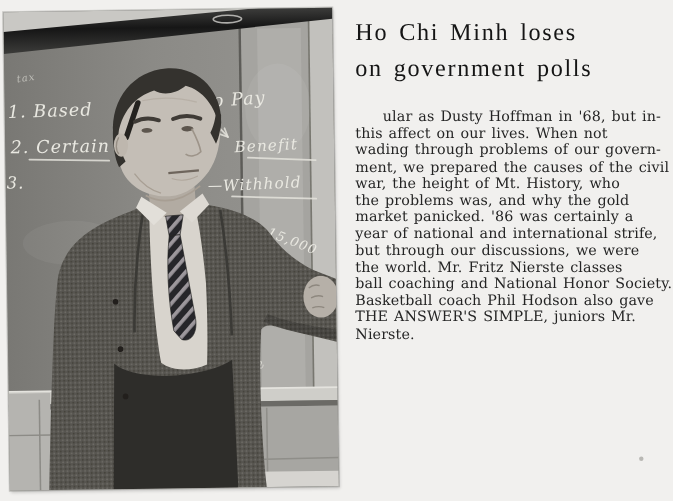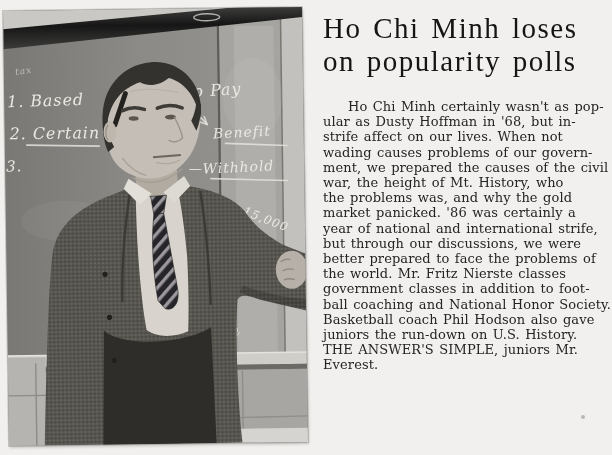--- a/index.html
+++ b/index.html
@@ -20,21 +20,21 @@
   .photo svg{display:block;width:100%;height:100%;}
   .chalk-layer text{
     font-family:"DejaVu Serif", serif;font-style:italic;
     fill:#e9e8e1;letter-spacing:1px;
   }
   .chalk-line{stroke:#e4e3dc;stroke-width:1.6;opacity:.85;stroke-linecap:round;}
   
   .article{position:absolute;left:323px;top:12px;width:289px;}
   .headline{
     font-family:"Liberation Serif", serif;
-    font-size:29px;line-height:33px;color:#151515;
+    font-size:22px;line-height:33px;color:#151515;
     letter-spacing:1.5px;word-spacing:3px;white-space:nowrap;
   }
   .body-copy{
     position:absolute;left:323px;top:99px;width:289px;
     font-family:"DejaVu Serif", serif;font-size:13px;line-height:15.2px;
     color:#242424;letter-spacing:.1px;word-spacing:1.2px;
   }
   .body-line{white-space:nowrap;}
   .body-line:first-child{text-indent:25px;}
   .speck{position:absolute;left:581px;top:415px;width:4px;height:4px;
@@ -169,37 +169,33 @@
 
     <ellipse cx="287" cy="262" rx="16" ry="19" fill="#b6b0a8"></ellipse>
     <path d="M 276,254 Q 281,250 286,252 M 278,263 Q 284,260 289,262 M 279,272 Q 285,270 290,272" stroke="#8e887f" stroke-width="1.3" fill="none"></path>
   </svg>
  </div>
 </div>
 
 <div class="article">
   <div class="headline">
     <div>Ho Chi Minh loses</div>
-    <div>on popularity polls</div>
+    <div>on government polls</div>
   </div>
 </div>
 <div class="body-copy">
-    <div class="body-line">Ho Chi Minh certainly wasn't as pop-</div>
     <div class="body-line">ular as Dusty Hoffman in '68, but in-</div>
-    <div class="body-line">strife affect on our lives. When not</div>
-    <div class="body-line">wading causes problems of our govern-</div>
+    <div class="body-line">this affect on our lives. When not</div>
+    <div class="body-line">wading through problems of our govern-</div>
     <div class="body-line">ment, we prepared the causes of the civil</div>
     <div class="body-line">war, the height of Mt. History, who</div>
     <div class="body-line">the problems was, and why the gold</div>
     <div class="body-line">market panicked. '86 was certainly a</div>
     <div class="body-line">year of national and international strife,</div>
     <div class="body-line">but through our discussions, we were</div>
-    <div class="body-line">better prepared to face the problems of</div>
     <div class="body-line">the world. Mr. Fritz Nierste classes</div>
-    <div class="body-line">government classes in addition to foot-</div>
     <div class="body-line">ball coaching and National Honor Society.</div>
     <div class="body-line">Basketball coach Phil Hodson also gave</div>
-    <div class="body-line">juniors the run-down on U.S. History.</div>
     <div class="body-line">THE ANSWER'S SIMPLE, juniors Mr.</div>
-    <div class="body-line">Everest.</div>
+    <div class="body-line">Nierste.</div>
   </div>
 
 <div class="speck"></div>
 
 </body></html>

